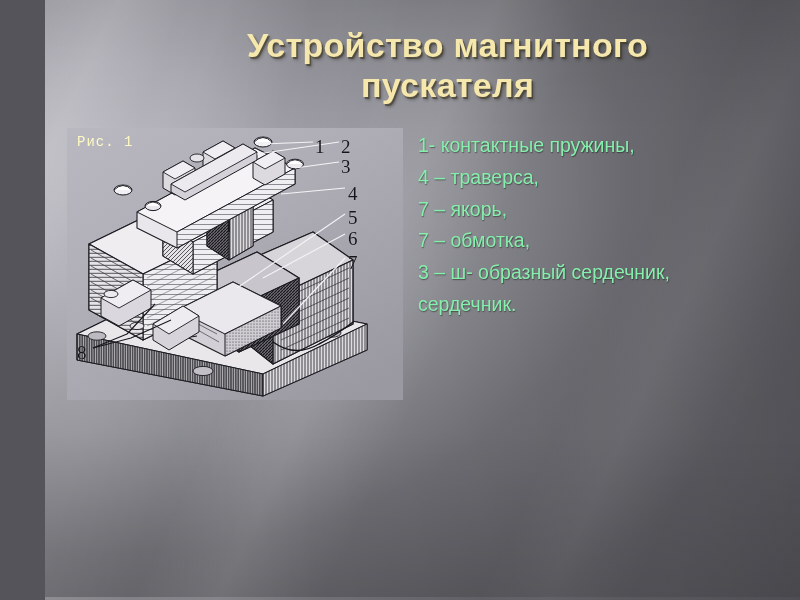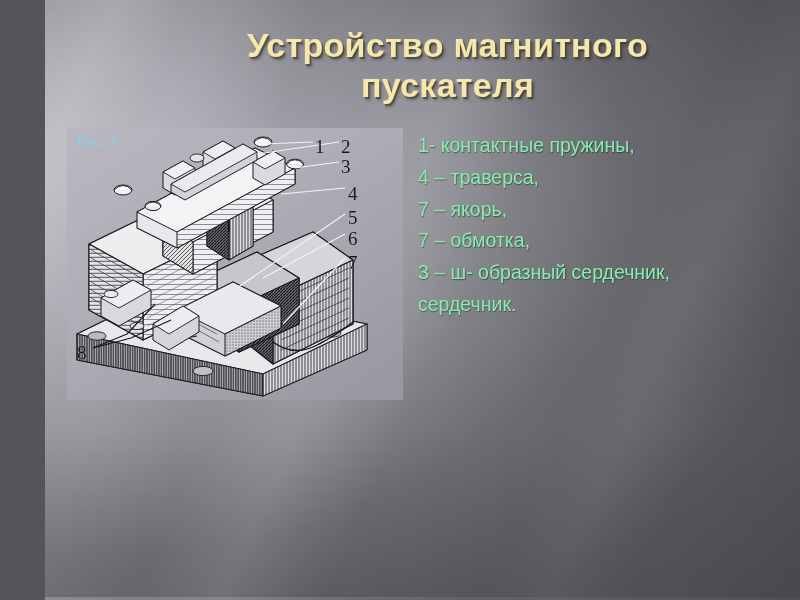--- a/index.html
+++ b/index.html
@@ -106,22 +106,22 @@
     position: absolute;
     color: #14141a;
     font-family: "Liberation Serif", serif;
     font-size: 19px;
     line-height: 1;
     text-shadow: 0 0 1px rgba(255,255,255,0.35);
   }
   .fig-caption {
     position: absolute;
     left: 10px; top: 6px;
-    color: #7dd3fc;
-    font-family: Liberation Serif, serif;
+    color: #fef9c3;
+    font-family: Liberation Mono, monospace;
     font-size: 14px;
     letter-spacing: 1px;
   }
 </style>
 </head>
 <body>
 
 <div id="slide">
 
   <div class="bg-base"></div>

